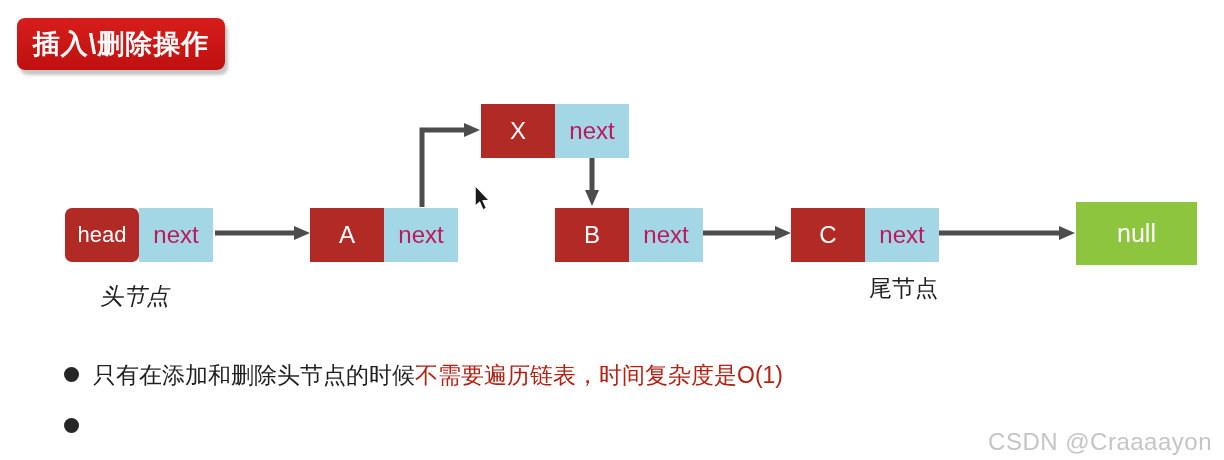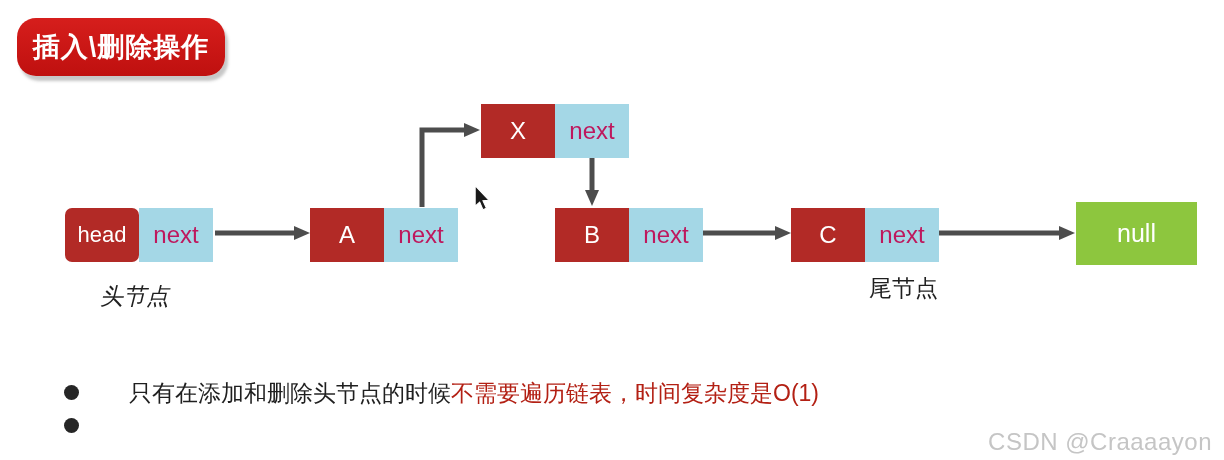--- a/index.html
+++ b/index.html
@@ -1,23 +1,23 @@
 <!DOCTYPE html>
 <html style="--badge_bg_top: #d61e1c; --badge_bg_bottom: #bf100f; --node_data_bg: #b22a26; --node_pointer_bg: #a4d7e6; --null_bg: #8dc63e; --arrow: #4d4d4d; --text_dark: #1f1f1f; --text_red: #b32014; --watermark: #c5c5c5;"><head>
 <meta charset="utf-8">
 <style>
   * { margin:0; padding:0; box-sizing:border-box; }
   html,body { background:#ffffff; }
   body { font-family:"Liberation Sans","DejaVu Sans",sans-serif; }
   .canvas { position:relative; width:1224px; height:460px; background:#fff; overflow:hidden; }
 
   .badge {
-    position:absolute; left:17px; top:18px; width:208px; height:58px;
+    position:absolute; left:17px; top:18px; width:208px; height:52px;
     background:linear-gradient(180deg, var(--badge_bg_top,#d61e1c), var(--badge_bg_bottom,#bf100f));
-    border-radius:19px; display:flex; align-items:center; justify-content:center;
+    border-radius:8px; display:flex; align-items:center; justify-content:center;
     color:#ffffff; font-size:27px; font-weight:bold; letter-spacing:1px;
     box-shadow:3px 5px 3px rgba(130,130,130,0.45);
   }
 
   .node { position:absolute; display:flex; height:54px; }
   .cell { width:74px; height:54px; display:flex; align-items:center; justify-content:center; font-size:24px; }
   .cell.data { background:var(--node_data_bg,#b22a26); color:#ffffff; }
   .cell.ptr  { background:var(--node_pointer_bg,#a4d7e6); color:#be185d; }
   .cell.data.small { font-size:22px;border-radius:7px; }
 
@@ -30,21 +30,21 @@
   .caption { position:absolute; font-size:23px; color:var(--text_dark,#1f1f1f); }
   .caption.head { left:100px; top:281px;font-style:italic; }
   .caption.tail { left:869px; top:273px;font-family:Liberation Serif, serif; }
 
   .arrows { position:absolute; left:0; top:0; pointer-events:none; }
   .arrows line, .arrows path { stroke:var(--arrow,#4d4d4d); stroke-width:5; fill:none; }
   .arrows polygon { fill:var(--arrow,#4d4d4d); stroke:none; }
 
   .bullet { position:absolute; left:64px; width:1110px; display:flex; align-items:flex-start;
             font-size:23px; color:var(--text_dark,#1f1f1f); line-height:30px; }
-  .bullet.b1 { top:378px;gap:36px; }
+  .bullet.b1 { top:360px; }
   .bullet.b2 { top:411px; }
   .dot { width:15px; height:15px; border-radius:50%; background:#262626; margin-top:7px; margin-right:14px; flex:none; }
   .red { color:var(--text_red,#b32014); }
 
   .watermark { position:absolute; right:12px; top:428px; font-size:24px;
                color:var(--watermark,#c5c5c5); letter-spacing:0.5px; }
 
   .cursor { position:absolute; left:473px; top:185px; }
 </style>
 </head>

